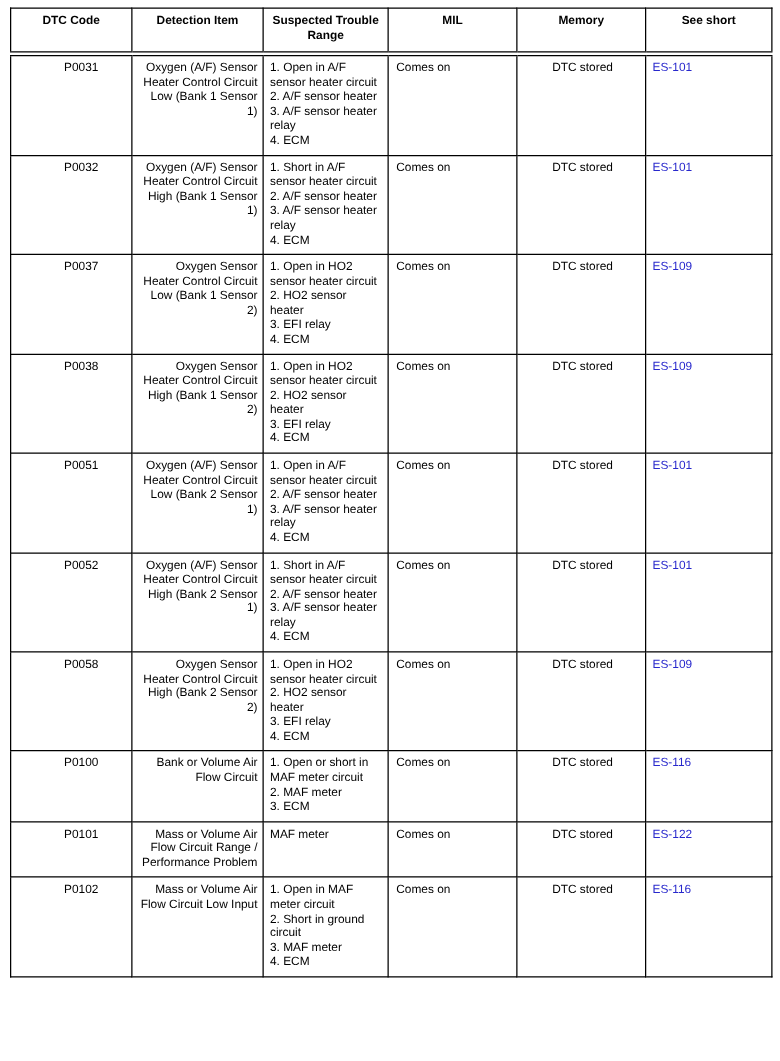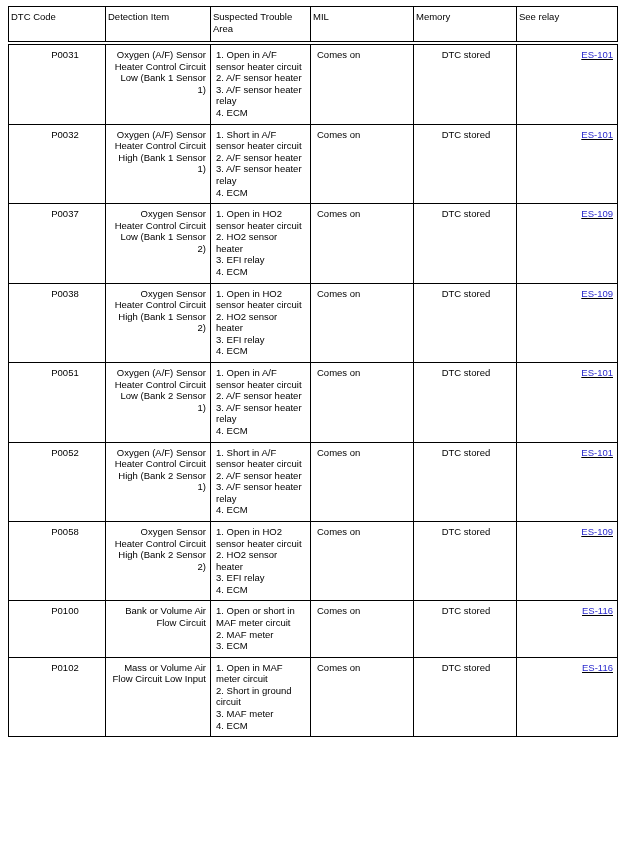--- a/index.html
+++ b/index.html
@@ -23,32 +23,32 @@
     border: 1.5px solid var(--border-color);
   }
   th, td {
     border: 1px solid var(--border-color);
     vertical-align: top;
     font-size: 9.5px;
     line-height: 1.22;
     color: var(--text-color);
   }
   thead th {
-    font-weight: normal;
-    text-align: left;
+    font-weight: bold;
+    text-align: center;
     padding: 4px 2px 7px 2px;
     border-bottom: 4px double var(--border-color);
   }
   tbody td { padding: 4px 4px 5px 5px; }
   td.col-code  { text-align: center; padding-left: 18px; padding-right: 2px; }
   td.col-item  { text-align: right; }
   td.col-area  { text-align: left; white-space: pre-line; }
   td.col-mil   { text-align: left; padding-left: 6px; margin-top: 13px; }
   td.col-mem   { text-align: center; padding-left: 6px; }
-  td.col-page  { text-align: right; text-decoration: underline; }
+  td.col-page  { text-align: left; }
   a.page-link {
     color: var(--link-color);
     text-decoration: none;
     cursor: pointer;
   }
 </style>
 </head>
 <body>
 
 <div class="page">
@@ -58,24 +58,24 @@
       <col style="width:105px">
       <col style="width:100px">
       <col style="width:103px">
       <col style="width:103px">
       <col style="width:101px">
     </colgroup>
     <thead>
       <tr id="header-row">
           <th>DTC Code</th>
           <th>Detection Item</th>
-          <th>Suspected Trouble Area</th>
+          <th>Suspected Trouble Range</th>
           <th>MIL</th>
           <th>Memory</th>
-          <th>See relay</th>
+          <th>See short</th>
         </tr>
     </thead>
     <tbody id="table-body">
         <tr>
     <td class="col-code">P0031</td>
     <td class="col-item">Oxygen (A/F) Sensor Heater Control Circuit Low (Bank 1 Sensor 1)</td>
     <td class="col-area">1. Open in A/F sensor heater circuit
 2. A/F sensor heater
 3. A/F sensor heater relay
 4. ECM</td>
@@ -153,20 +153,28 @@
     <td class="col-code">P0100</td>
     <td class="col-item">Bank or Volume Air Flow Circuit</td>
     <td class="col-area">1. Open or short in MAF meter circuit
 2. MAF meter
 3. ECM</td>
     <td class="col-mil">Comes on</td>
     <td class="col-mem">DTC stored</td>
     <td class="col-page"><a class="page-link">ES-116</a></td>
   </tr>
         <tr>
+    <td class="col-code">P0101</td>
+    <td class="col-item">Mass or Volume Air Flow Circuit Range / Performance Problem</td>
+    <td class="col-area">MAF meter</td>
+    <td class="col-mil">Comes on</td>
+    <td class="col-mem">DTC stored</td>
+    <td class="col-page"><a class="page-link">ES-122</a></td>
+  </tr>
+        <tr>
     <td class="col-code">P0102</td>
     <td class="col-item">Mass or Volume Air Flow Circuit Low Input</td>
     <td class="col-area">1. Open in MAF meter circuit
 2. Short in ground circuit
 3. MAF meter
 4. ECM</td>
     <td class="col-mil">Comes on</td>
     <td class="col-mem">DTC stored</td>
     <td class="col-page"><a class="page-link">ES-116</a></td>
   </tr>

